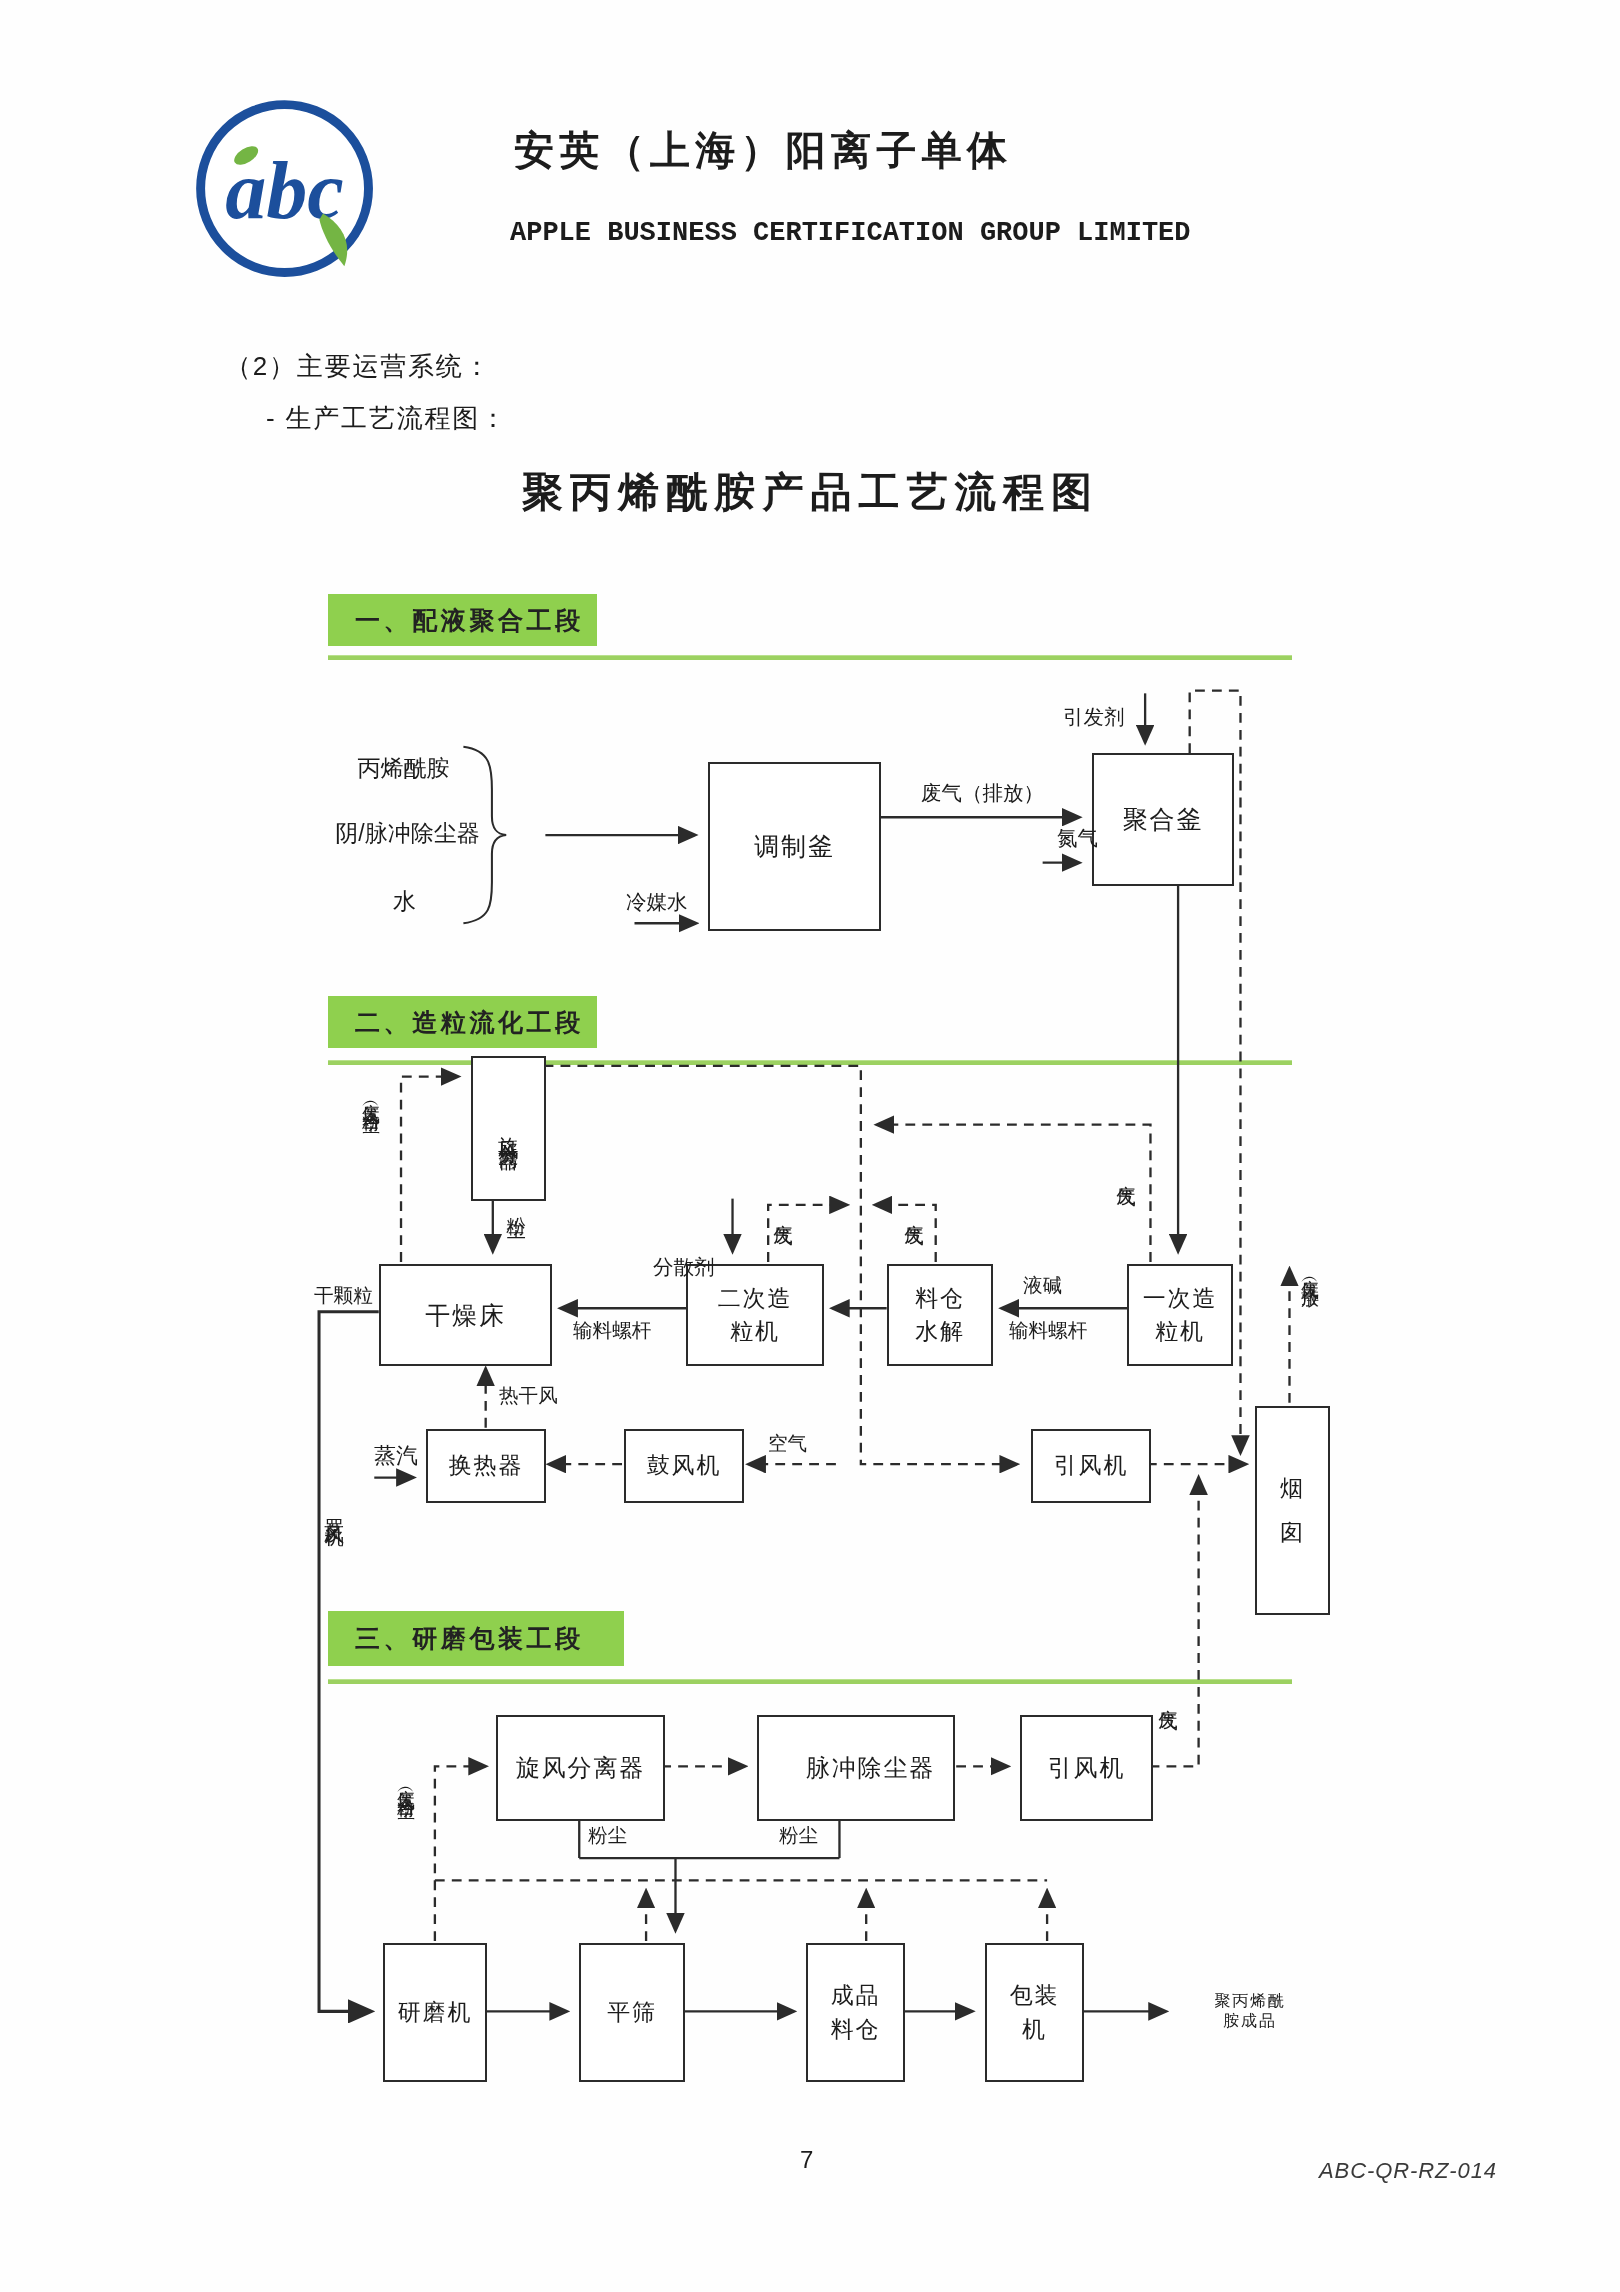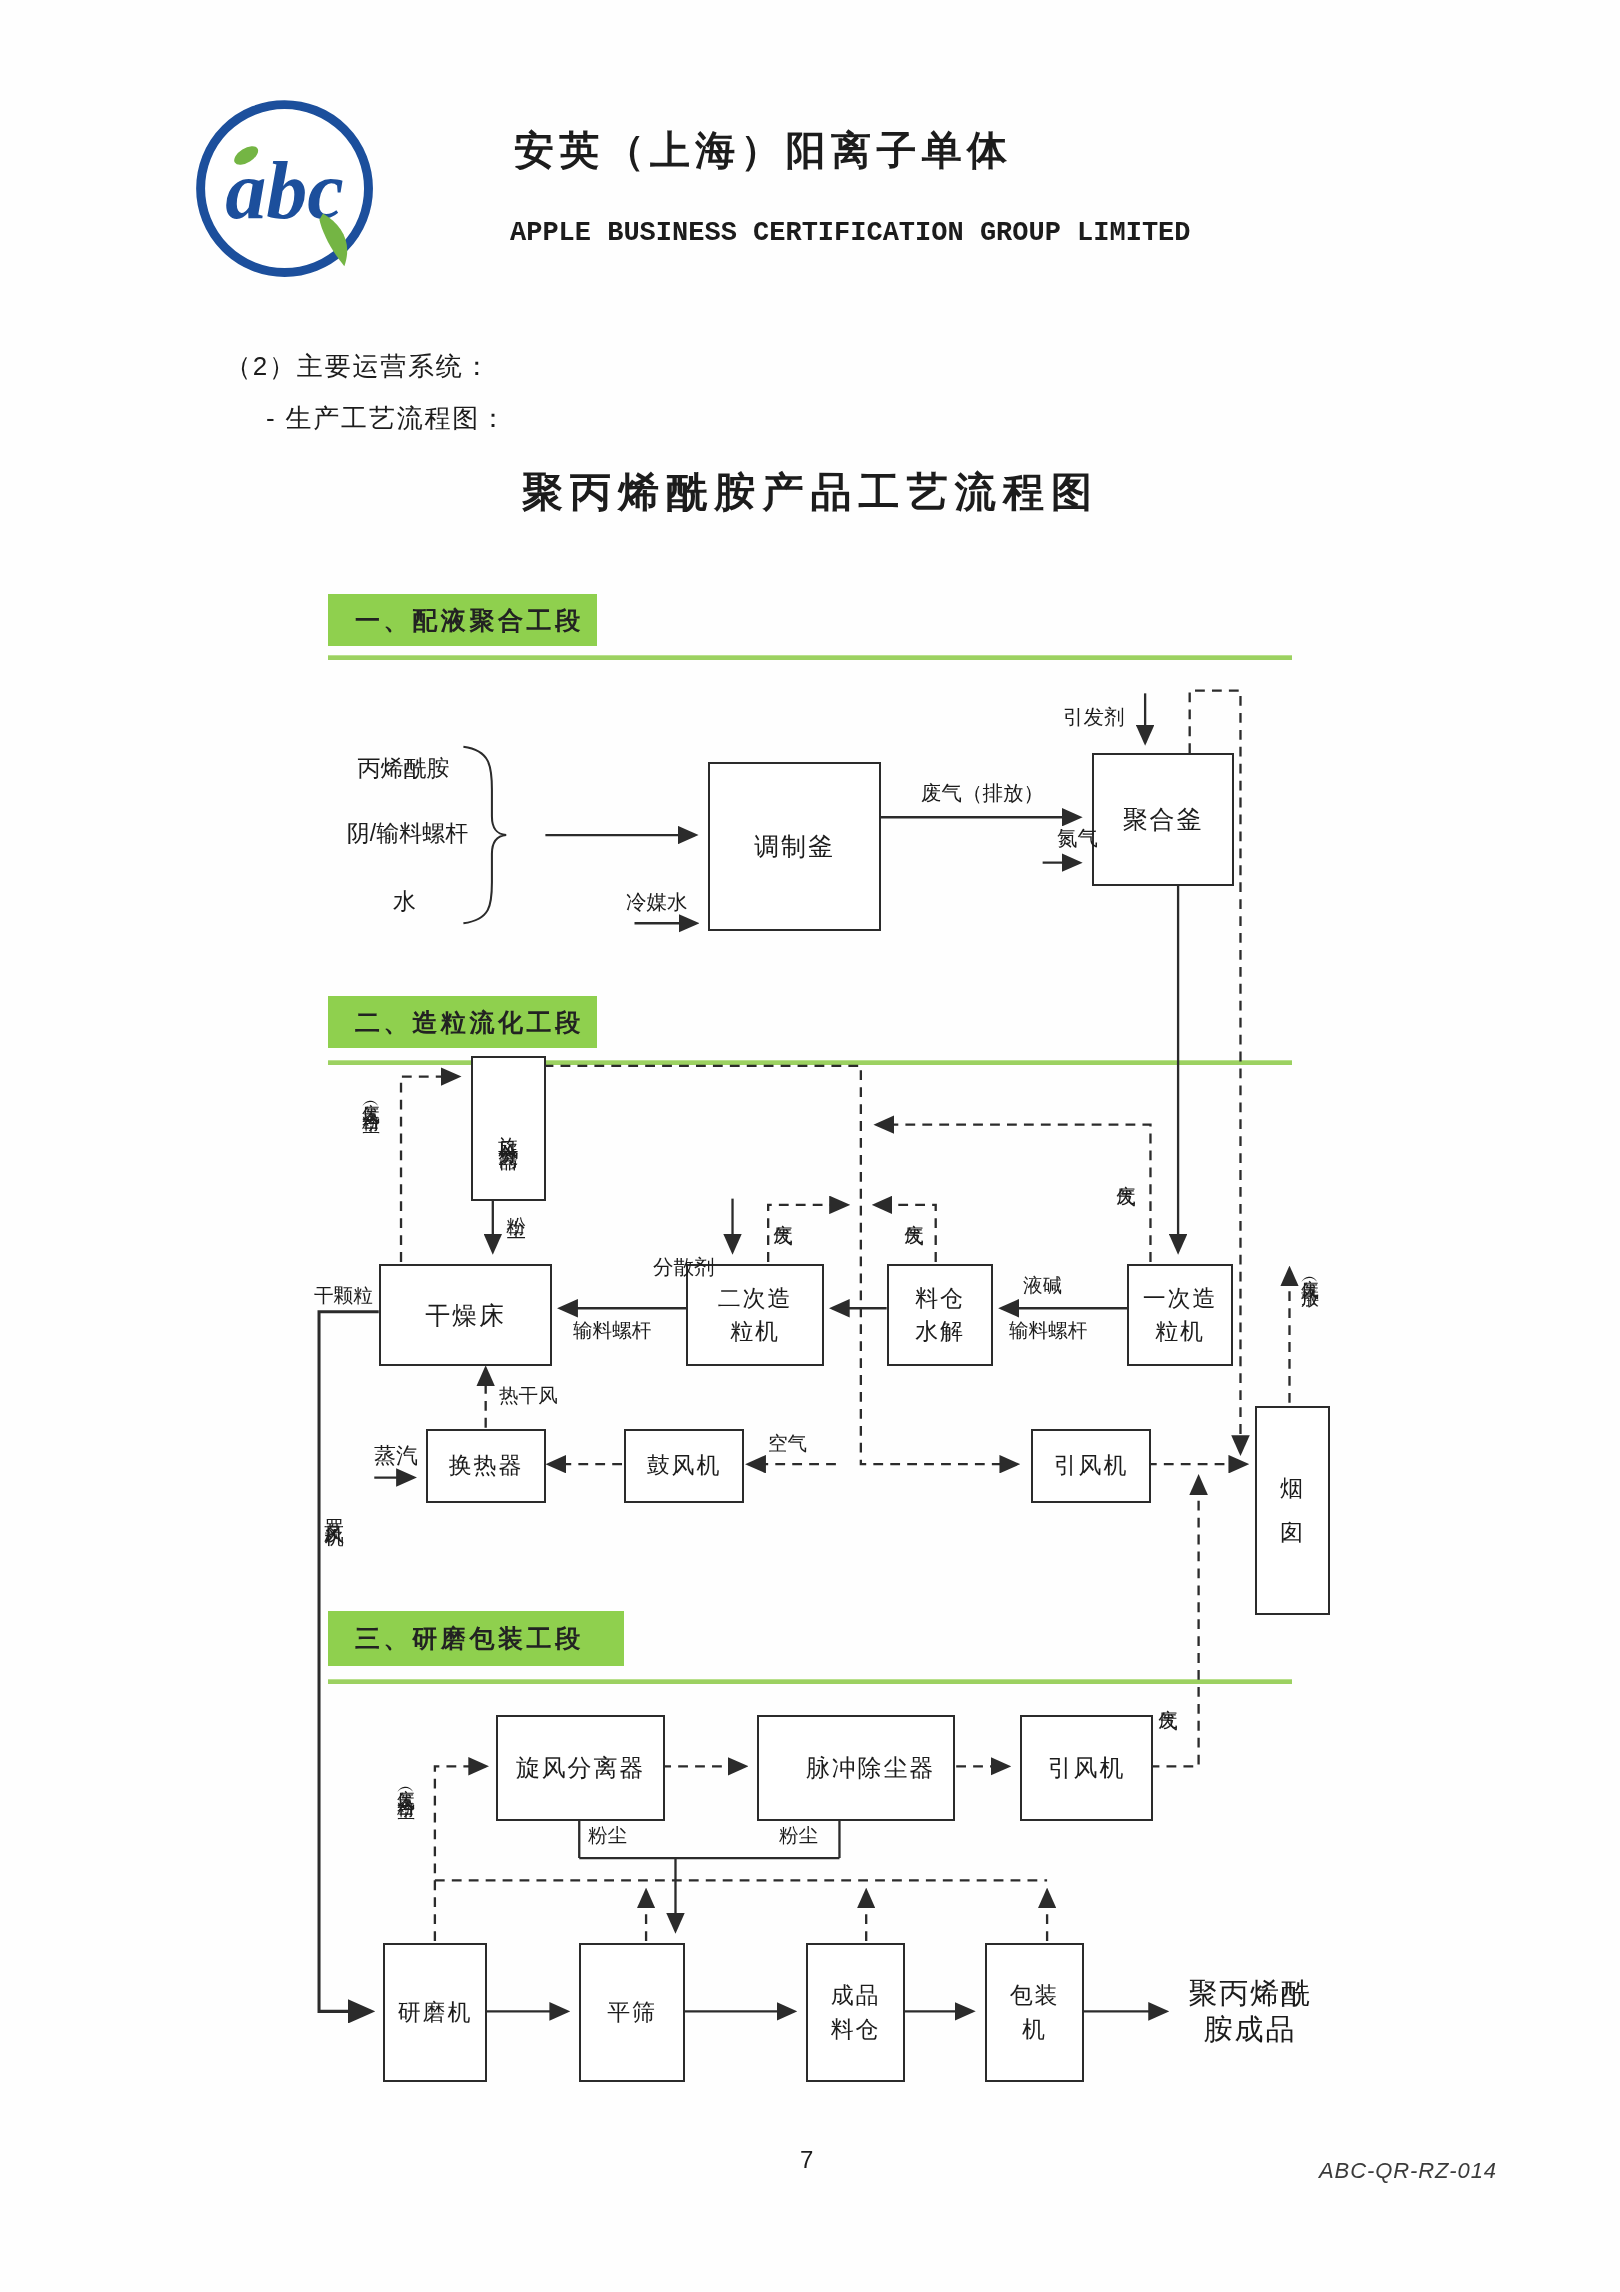--- a/index.html
+++ b/index.html
@@ -93,21 +93,21 @@
       <path d="M488,2110 L1175,2110"></path>
       <path d="M725,2178 L725,2122" marker-end="url(#ah)"></path>
       <path d="M972,2178 L972,2122" marker-end="url(#ah)"></path>
       <path d="M1175,2178 L1175,2122" marker-end="url(#ah)"></path>
       <path d="M742,1982 L836,1982" marker-end="url(#ah)"></path>
       <path d="M1035,1982 L1131,1982" marker-end="url(#ah)"></path>
     </g>
   </svg>
 
   <div class="lbl center" style="left:339px;top:753px;width:129px;height:30px;font-size:23px;">丙烯酰胺</div>
-  <div class="lbl center" style="left:323px;top:818px;width:169px;height:30px;font-size:23px;">阴/输料螺杆</div>
+  <div class="lbl center" style="left:323px;top:818px;width:169px;height:30px;font-size:23px;">阴/脉冲除尘器</div>
   <div class="lbl center" style="left:383px;top:886px;width:43px;height:30px;font-size:23px;">水</div>
 
   <div class="box" style="left:708px;top:762px;width:169px;height:165px;font-size:25px;">调制釜</div>
   <div class="box" style="left:1092px;top:753px;width:138px;height:129px;font-size:25px;">聚合釜</div>
 
   <div class="lbl" style="left:626px;top:889px;font-size:20.5px;">冷媒水</div>
   <div class="lbl center" style="left:898px;top:779px;width:169px;height:28.5px;font-size:20.5px;">废气（排放）</div>
   <div class="lbl" style="left:1063px;top:704px;font-size:20.5px;">引发剂</div>
   <div class="lbl" style="left:1057px;top:825px;font-size:20.5px;">氮气</div>
 
@@ -148,20 +148,20 @@
   <div class="box" style="left:579px;top:1943px;width:102px;height:135px;">平筛</div>
   <div class="box" style="left:806px;top:1943px;width:95px;height:135px;">成品
 料仓</div>
   <div class="box" style="left:985px;top:1943px;width:95px;height:135px;">包装
 机</div>
 
   <div class="lbl vlbl" style="left:397px;top:1775px;font-size:18px;">废气（含粉尘）</div>
   <div class="lbl" style="left:588px;top:1823px;font-size:19.6px;">粉尘</div>
   <div class="lbl" style="left:779px;top:1823px;font-size:19.6px;">粉尘</div>
   <div class="lbl vlbl" style="left:1158px;top:1693px;font-size:19.6px;">废气</div>
-  <div class="lbl center" style="left:1178px;top:1971px;width:144px;height:80px;font-size:29px;letter-spacing:1.8px;">聚丙烯酰
+  <div class="lbl center" style="left:1178px;top:1971px;width:144px;height:80px;font-size:16px;letter-spacing:1.8px;">聚丙烯酰
 胺成品</div>
 
   <div class="footer-num" style="left:800px;top:2146px;">7</div>
   <div class="footer-code" style="left:1274px;top:2158px;width:223px;text-align:right;font-style:italic;">ABC-QR-RZ-014</div>
 
 </div>
 
 
 </body></html>

